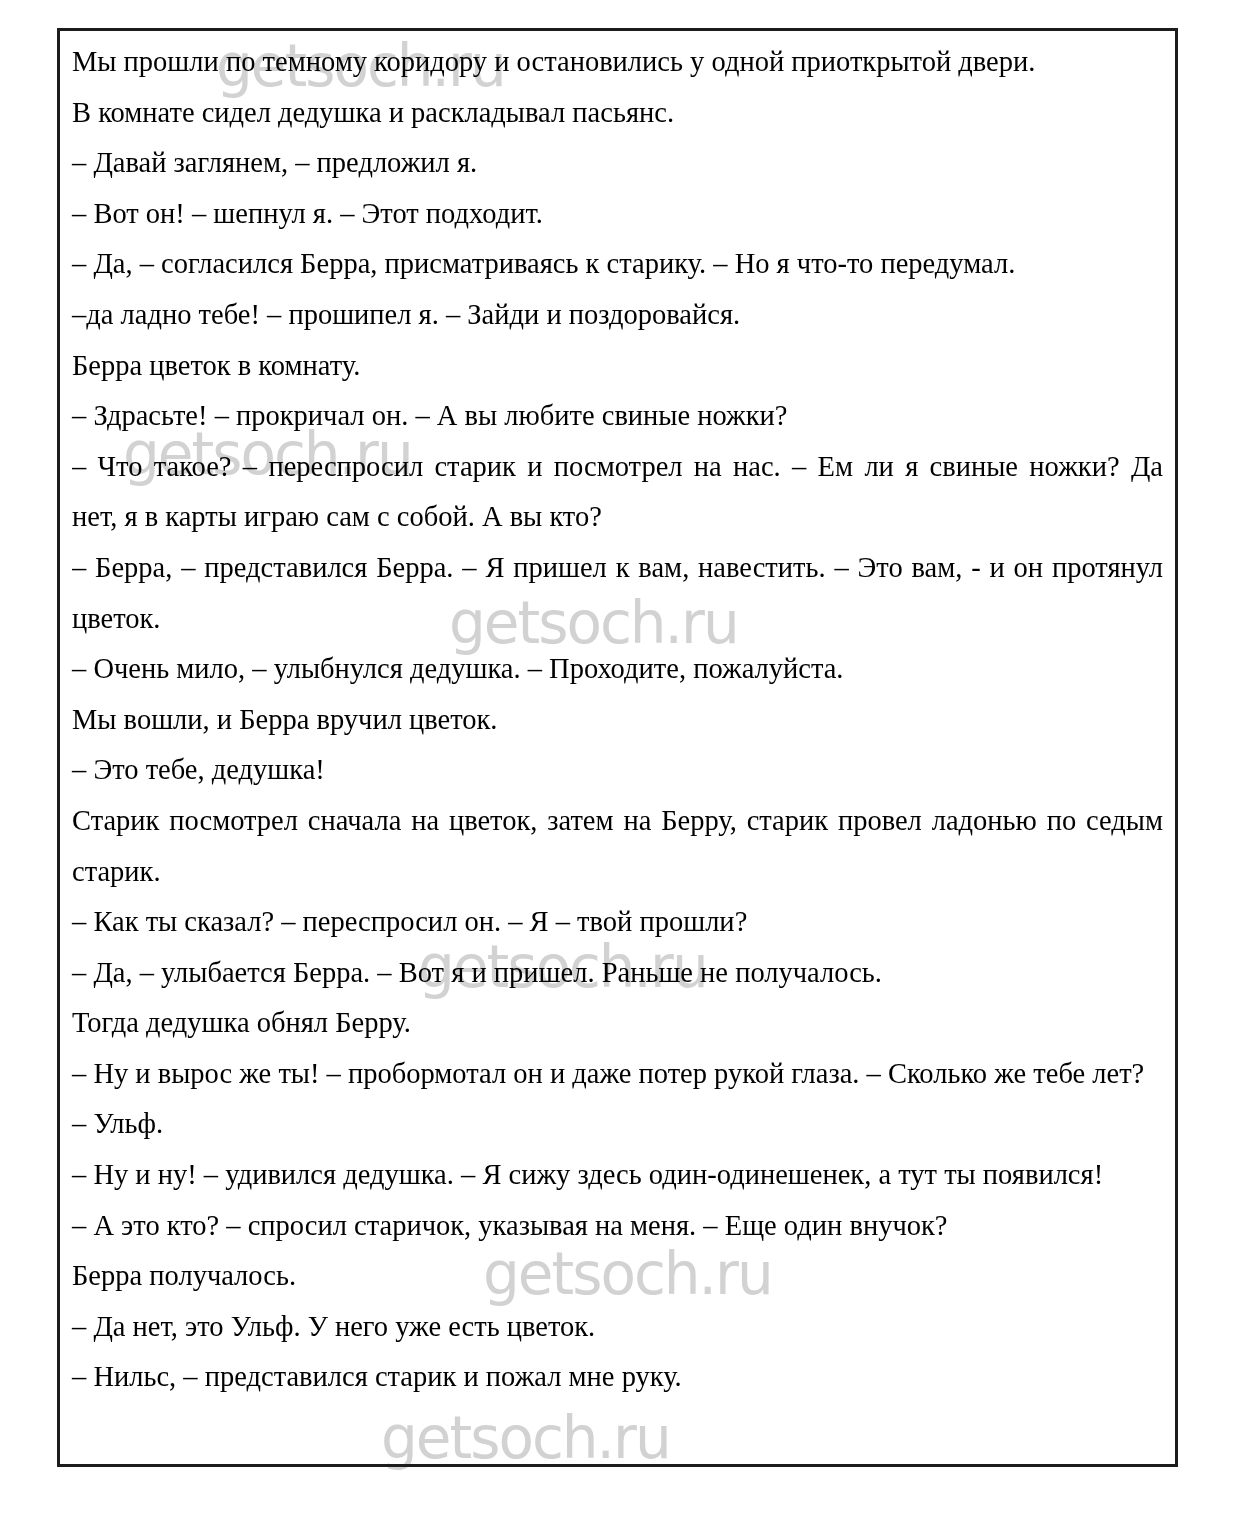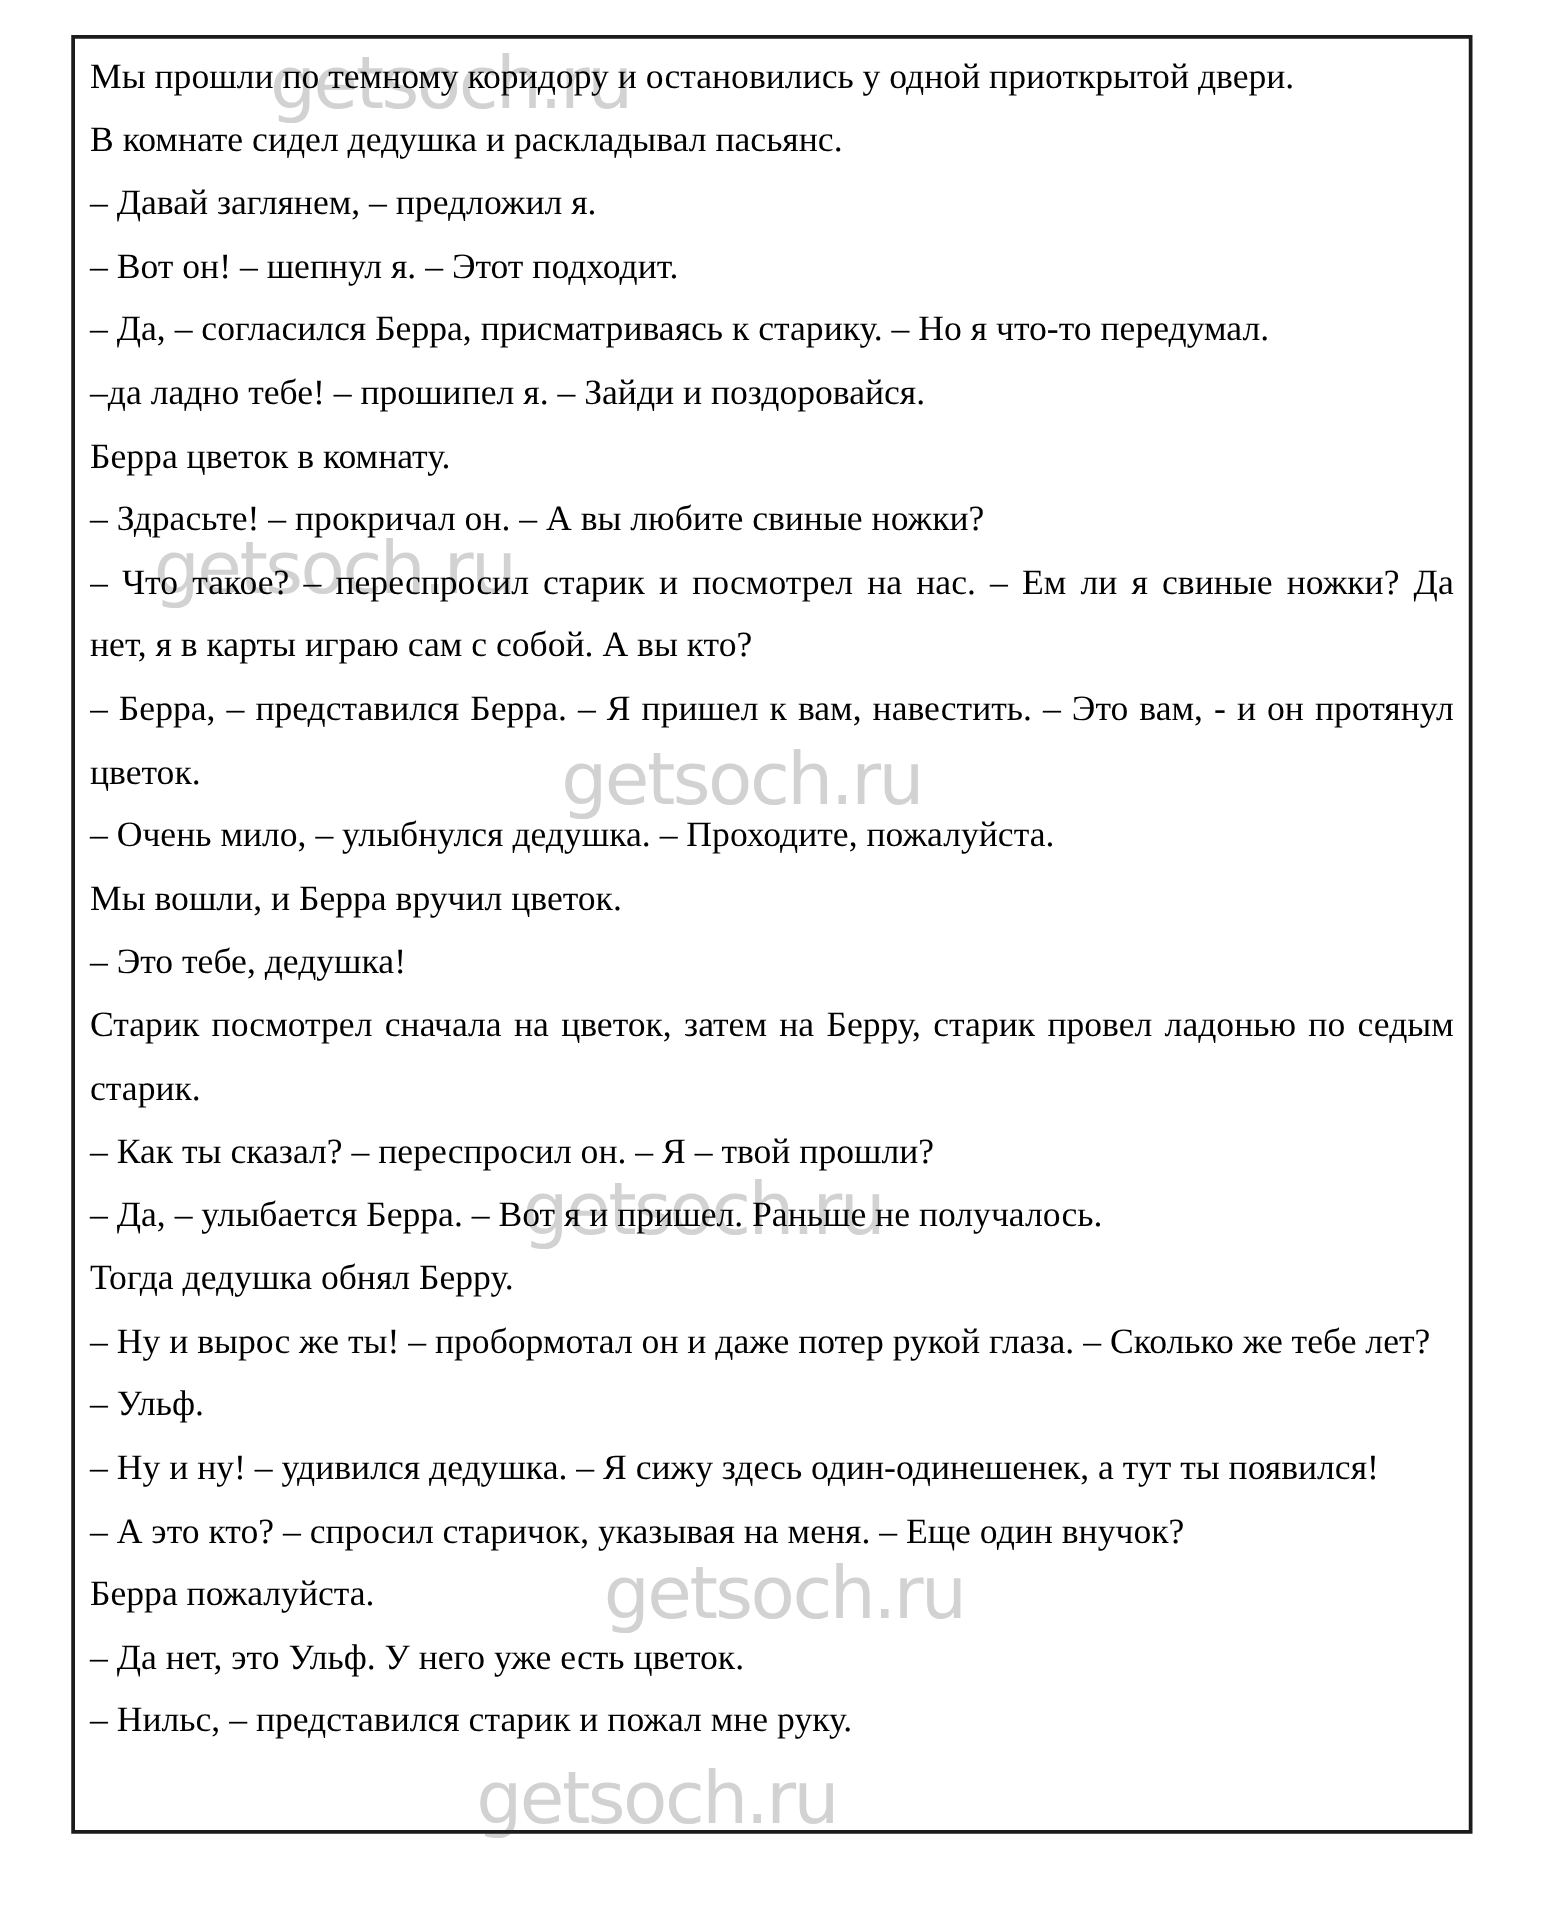--- a/index.html
+++ b/index.html
@@ -91,17 +91,17 @@
       <div class="line">– Это тебе, дедушка!</div>
       <div class="line just">Старик посмотрел сначала на цветок, затем на Берру, старик провел ладонью по седым</div>
       <div class="line">старик.</div>
       <div class="line">– Как ты сказал? – переспросил он. – Я – твой прошли?</div>
       <div class="line">– Да, – улыбается Берра. – Вот я и пришел. Раньше не получалось.</div>
       <div class="line">Тогда дедушка обнял Берру.</div>
       <div class="line">– Ну и вырос же ты! – пробормотал он и даже потер рукой глаза. – Сколько же тебе лет?</div>
       <div class="line">– Ульф.</div>
       <div class="line">– Ну и ну! – удивился дедушка. – Я сижу здесь один-одинешенек, а тут ты появился!</div>
       <div class="line">– А это кто? – спросил старичок, указывая на меня. – Еще один внучок?</div>
-      <div class="line">Берра пожалуйста.</div>
+      <div class="line">Берра получалось.</div>
       <div class="line">– Да нет, это Ульф. У него уже есть цветок.</div>
       <div class="line">– Нильс, – представился старик и пожал мне руку.</div>
     </div>
 </div>
 
 </body></html>

